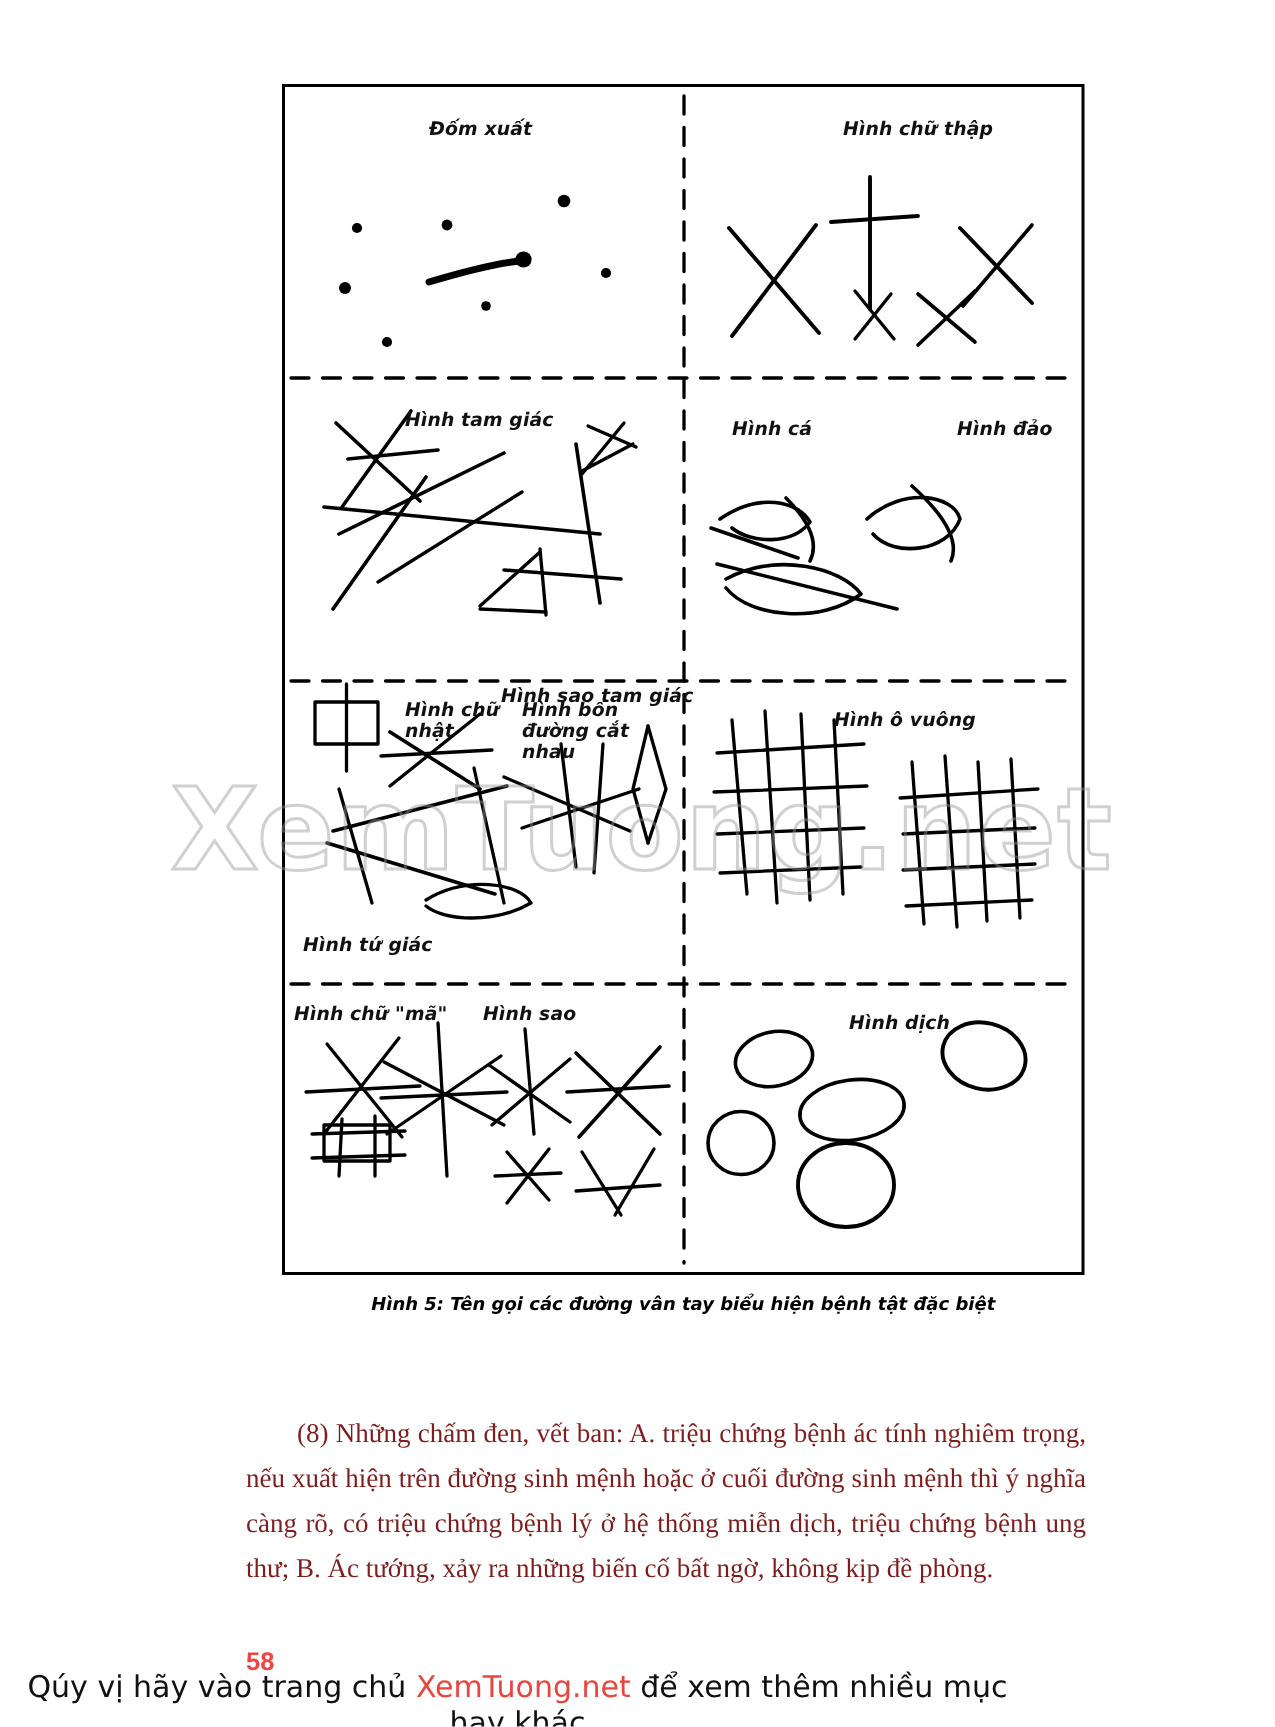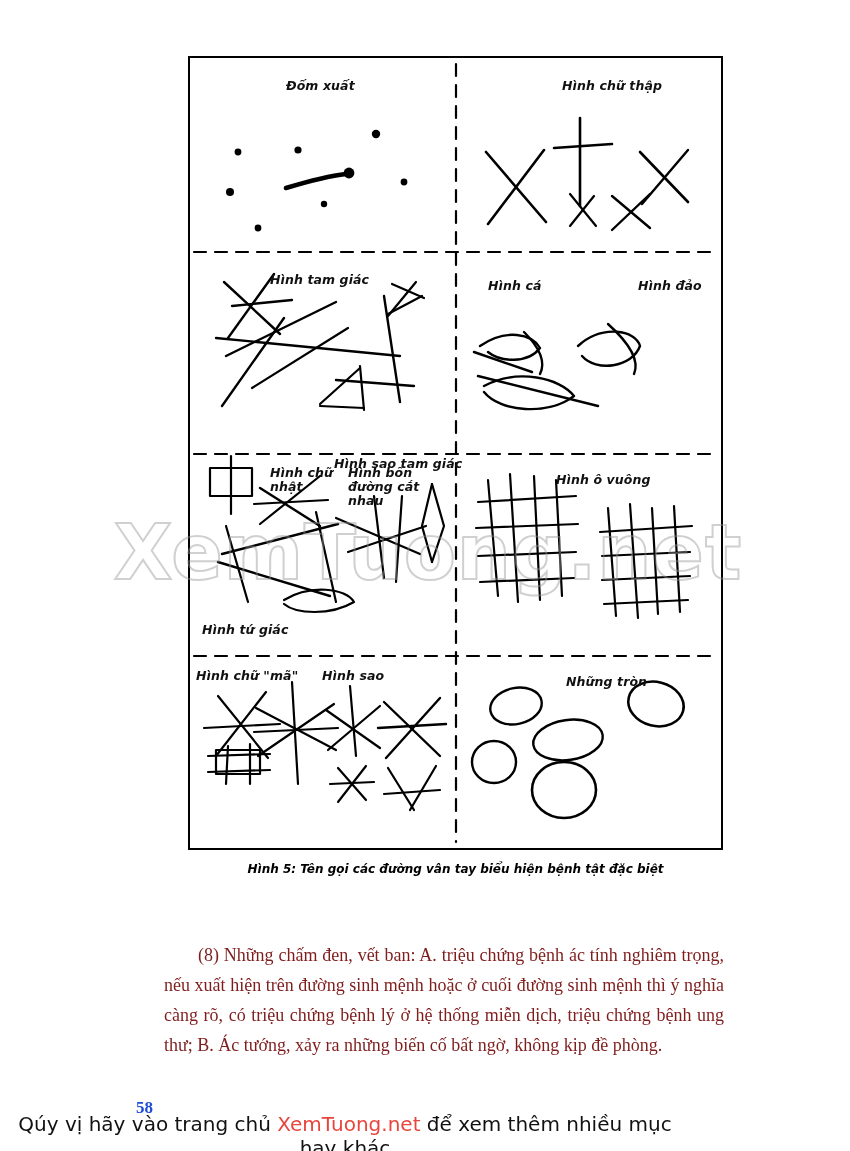--- a/index.html
+++ b/index.html
@@ -72,26 +72,26 @@
     font-family: "Liberation Serif", serif;
     font-size: 18px;
     line-height: 30px;
     text-align: justify;
     text-indent: 34px;
     color: #7f1d1d;
   }
 
   .page-number {
     position: absolute;
-    left: 136px;
+    left: 164px;
     top: 1098px;
-    font-family: Liberation Serif, serif;
+    font-family: Liberation Sans, sans-serif;
     font-weight: 700;
     font-size: 17px;
-    color: #1d4ed8;
+    color: #ef4444;
   }
 
   .footer-note {
     position: absolute;
     left: 0;
     top: 1112px;
     width: 690px;
     text-align: center;
     font-family: "DejaVu Sans", sans-serif;
     font-size: 20px;
@@ -278,21 +278,21 @@
   <span class="cell-label" style="left:450px; top:222px;">Hình đảo</span>
 
   <span class="cell-label" style="left:146px; top:400px;">Hình sao tam giác</span>
   <span class="cell-label" style="left:82px;  top:410px; width:80px; white-space:normal; line-height:14px;">Hình chữ nhật</span>
   <span class="cell-label" style="left:160px; top:410px; width:96px; white-space:normal; line-height:14px;">Hình bốn đường cắt nhau</span>
   <span class="cell-label" style="left:368px; top:416px;">Hình ô vuông</span>
   <span class="cell-label" style="left:14px;  top:566px;">Hình tứ giác</span>
 
   <span class="cell-label" style="left:8px;   top:612px;">Hình chữ "mã"</span>
   <span class="cell-label" style="left:134px; top:612px;">Hình sao</span>
-  <span class="cell-label" style="left:378px; top:618px;">Những tròn</span>
+  <span class="cell-label" style="left:378px; top:618px;">Hình dịch</span>
 </div>
 
 <div class="watermark">XemTuong.net</div>
 
 <div class="fig-caption">Hình 5: Tên gọi các đường vân tay biểu hiện bệnh tật đặc biệt</div>
 
 <p class="body-par">(8) Những chấm đen, vết ban: A. triệu chứng bệnh ác tính nghiêm trọng, nếu xuất hiện trên đường sinh mệnh hoặc ở cuối đường sinh mệnh thì ý nghĩa càng rõ, có triệu chứng bệnh lý ở hệ thống miễn dịch, triệu chứng bệnh ung thư; B. Ác tướng, xảy ra những biến cố bất ngờ, không kịp đề phòng.</p>
 
 <div class="page-number">58</div>
 

